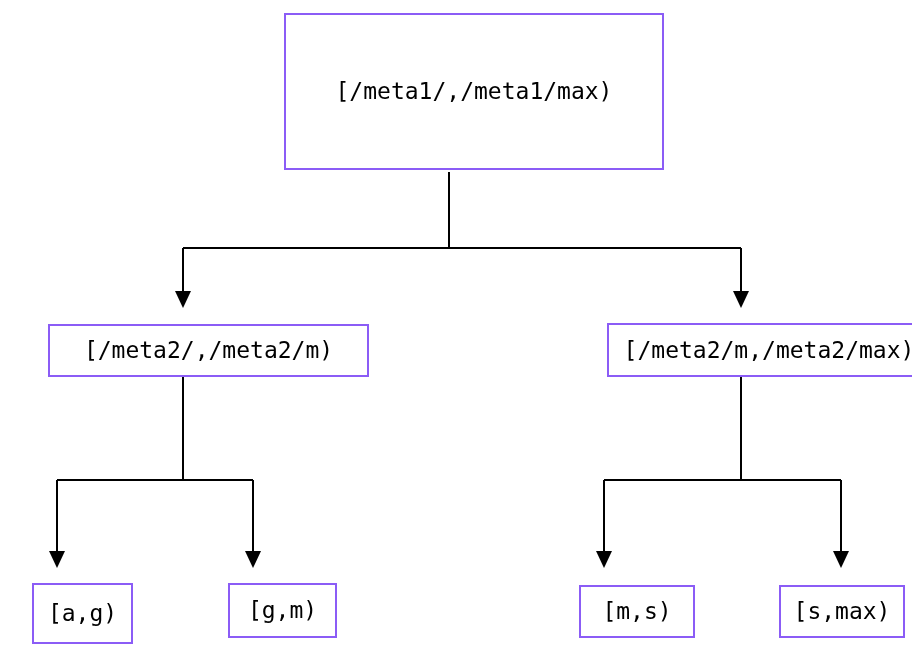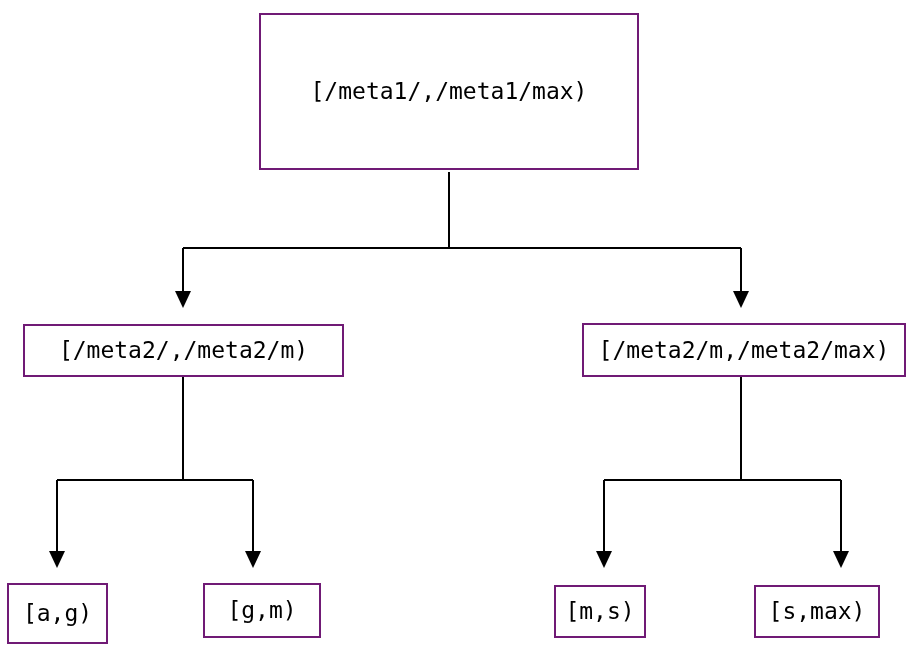--- a/index.html
+++ b/index.html
@@ -27,37 +27,38 @@
     stroke: #000000;
     stroke-width: 2;
   }
   .arrowhead {
     fill: #000000;
     stroke: none;
   }
   .node {
     position: absolute;
     box-sizing: border-box;
-    border: 2px solid #701a75;
+    border: 2px solid #8b5cf6;
     background: #ffffff;
     color: #000000;
     display: flex;
     align-items: center;
     justify-content: center;
     font-size: 23px;
     white-space: pre;
     line-height: 1;
+    margin-left: 25px;
   }
   
   .n-root  { left: 259px; top: 13px;  width: 380px; height: 157px; }
   .n-l2a   { left: 23px;  top: 324px; width: 321px; height: 53px;  }
   .n-l2b   { left: 582px; top: 323px; width: 324px; height: 54px;  }
   .n-leaf1 { left: 7px;   top: 583px; width: 101px; height: 61px;  }
-  .n-leaf2 { left: 203px; top: 583px; width: 118px; height: 55px; text-align: right;  }
-  .n-leaf3 { left: 554px; top: 585px; width: 92px; height: 53px;  }
+  .n-leaf2 { left: 203px; top: 583px; width: 109px; height: 55px; text-align: right;  }
+  .n-leaf3 { left: 554px; top: 585px; width: 116px; height: 53px;  }
   .n-leaf4 { left: 754px; top: 585px; width: 126px; height: 53px;  }
 </style>
 </head>
 <body>
 
 <div class="canvas">
 
   <svg class="edges" viewBox="0 0 912 652" xmlns="http://www.w3.org/2000/svg" aria-hidden="true">
 
     <path class="edge" d="M449,172 V248"></path>

